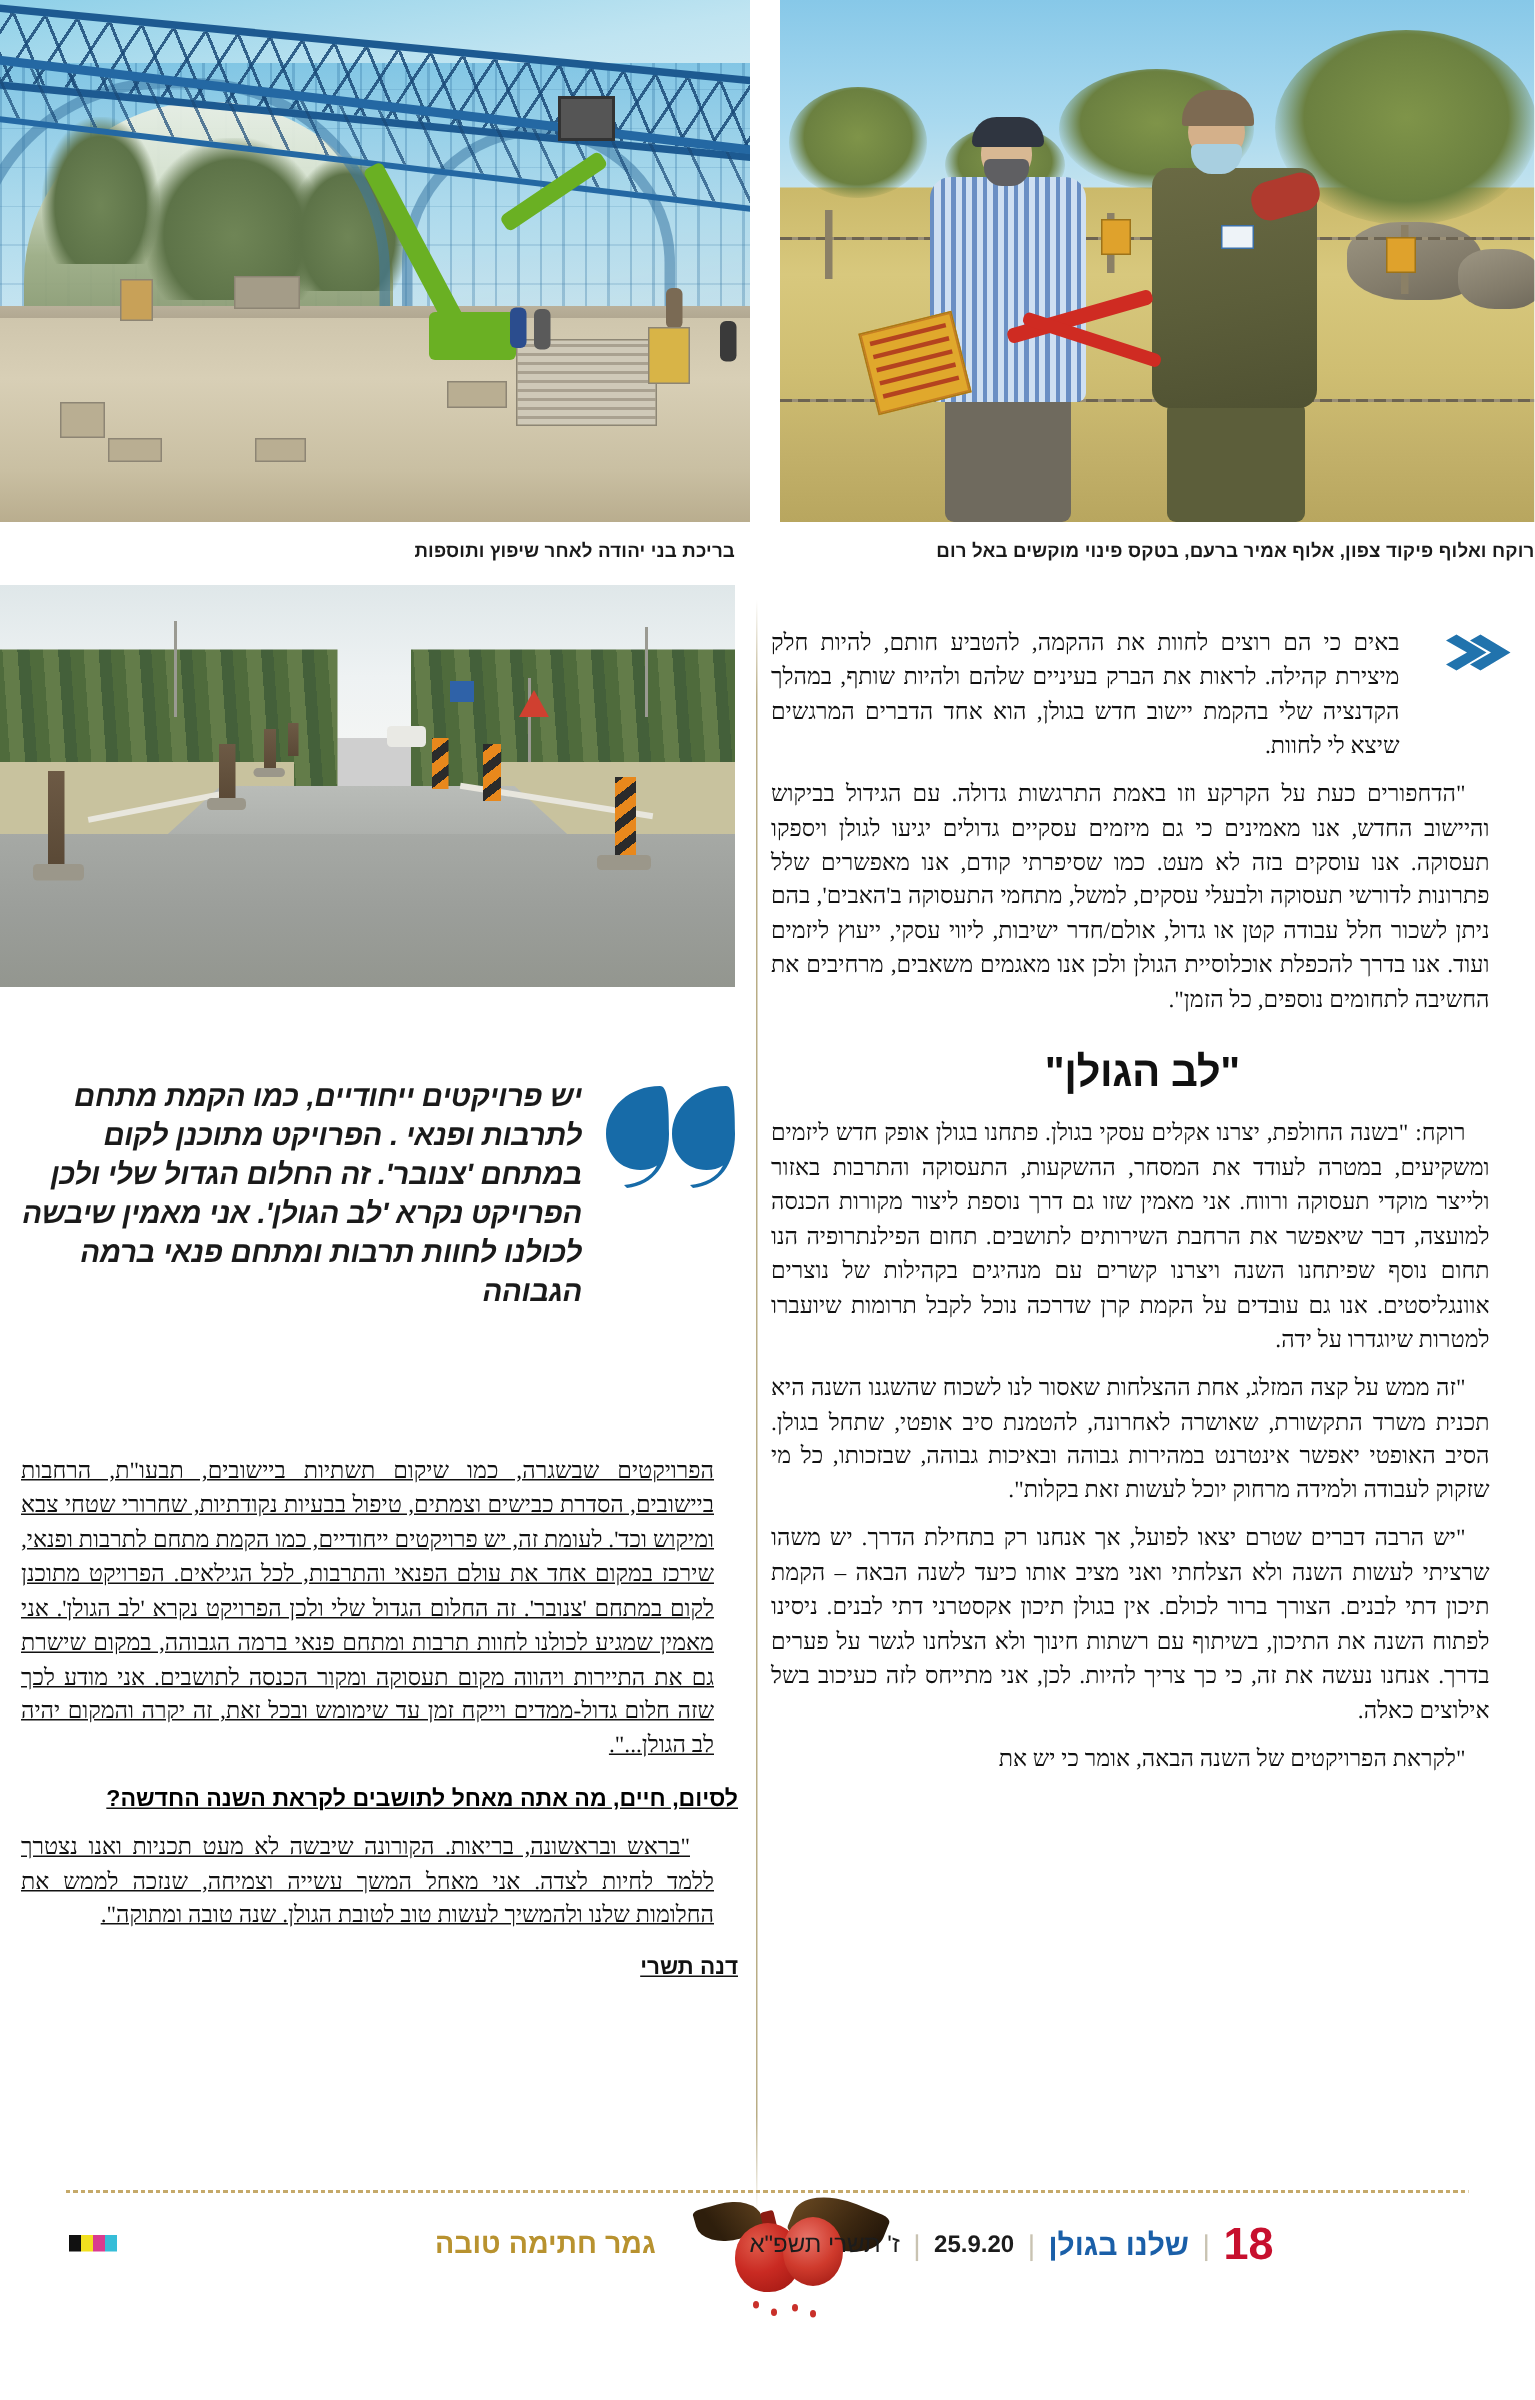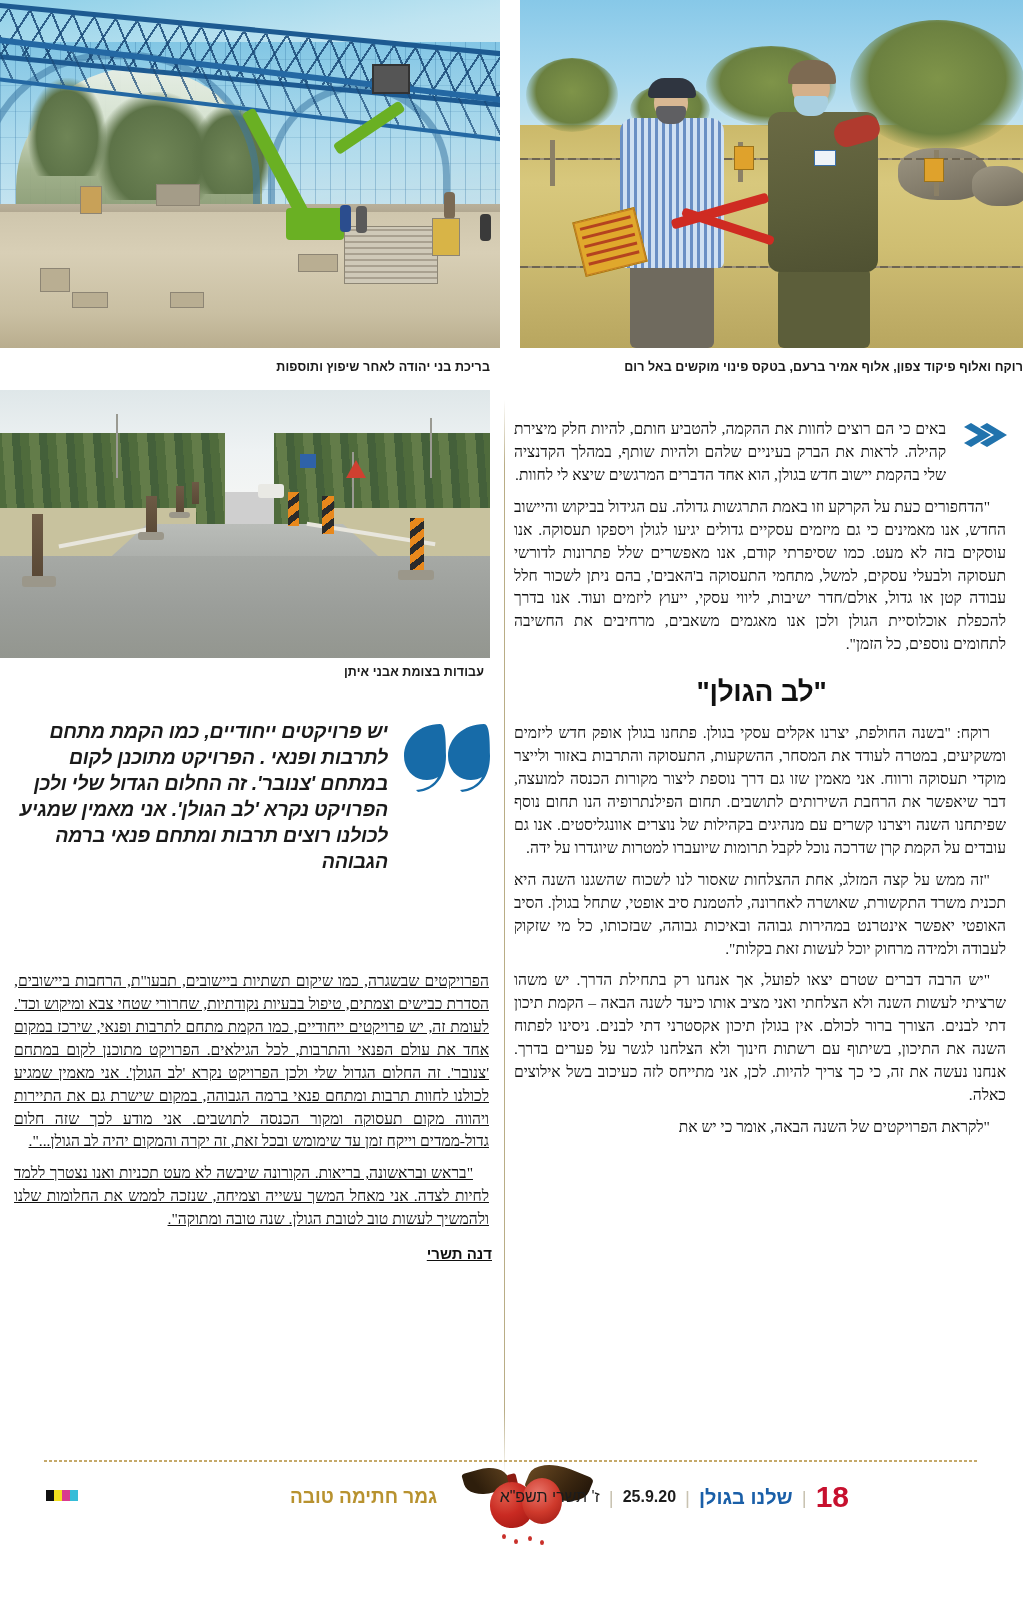--- a/index.html
+++ b/index.html
@@ -149,21 +149,21 @@
     background:linear-gradient(180deg,rgba(180,170,140,0) 0%,#b9ad86 6%,#b9ad86 94%,rgba(180,170,140,0) 100%);}
 
   
   #col-right{position:absolute;right:14px;top:418px;width:495px;direction:rtl;text-align:justify;}
   #col-left{position:absolute;left:14px;top:970px;width:478px;direction:rtl;text-align:justify;text-decoration:underline;}
 
   p.body{
     font-family:"Liberation Serif", serif;
     font-size:15.6px;
     line-height:1.47;
-    margin:0 3px 9px 0;
+    margin:0 16px 9px 0;
     text-align:justify;
     text-align-last:right;
     color:#111;
   }
   p.body.indent{text-indent:16px;}
   p.q{
     font-family:"Liberation Sans", sans-serif;
     font-weight:bold;
     font-size:15.4px;
     line-height:1.45;
@@ -346,32 +346,31 @@
     <div class="rd-post" style="left:146px;top:106px;height:38px;"></div>
     <div class="rd-post-base" style="left:138px;top:142px;width:26px;height:8px;"></div>
     <div class="rd-post" style="left:176px;top:96px;height:28px;width:8px;"></div>
     <div class="rd-post-base" style="left:169px;top:122px;width:21px;height:6px;"></div>
     <div class="rd-post" style="left:192px;top:92px;height:22px;width:7px;"></div>
     <div class="rd-cone" style="left:288px;top:102px;height:34px;width:11px;"></div>
     <div class="rd-cone" style="left:322px;top:106px;height:38px;width:12px;"></div>
     <div class="rd-cone" style="left:410px;top:128px;height:52px;width:14px;"></div>
     <div class="rd-post-base" style="left:398px;top:180px;width:36px;height:10px;"></div>
   </div>
-  <div class="caption" id="cap-road">עבודות בצומת אבני איתן</div>
 
   <div class="col-rule"></div>
 
   <div id="pullquote">
     <div class="pq-mark">
       <svg width="92" height="70" viewBox="0 0 92 70" aria-hidden="true">
         <path d="M42 2 C22 2 6 16 6 34 C6 48 16 58 29 58 C33 58 37 57 40 55 C36 63 28 67 18 68 L20 70 C38 68 48 54 48 34 C48 14 47 2 42 2 Z" fill="#176ba8"></path>
         <path d="M86 2 C66 2 50 16 50 34 C50 48 60 58 73 58 C77 58 81 57 84 55 C80 63 72 67 62 68 L64 70 C82 68 92 54 92 34 C92 14 91 2 86 2 Z" fill="#176ba8"></path>
       </svg>
     </div>
-    <div class="pq-text">יש פרויקטים ייחודיים, כמו הקמת מתחם לתרבות ופנאי . הפרויקט מתוכנן לקום במתחם 'צנובר'. זה החלום הגדול שלי ולכן הפרויקט נקרא 'לב הגולן'. אני מאמין שמגיע לכולנו רוצים תרבות ומתחם פנאי ברמה הגבוהה</div>
+    <div class="pq-text">יש פרויקטים ייחודיים, כמו הקמת מתחם לתרבות ופנאי . הפרויקט מתוכנן לקום במתחם 'צנובר'. זה החלום הגדול שלי ולכן הפרויקט נקרא 'לב הגולן'. אני מאמין שיבשה לכולנו לחוות תרבות ומתחם פנאי ברמה הגבוהה</div>
   </div>
 
   <div id="col-right">
 
     <div style="position:relative;">
       <span class="chev">
         <svg width="46" height="26" viewBox="0 0 46 26" aria-hidden="true">
           <path d="M24 1 L44 13 L24 25 L17 21 L31 13 L17 5 Z" fill="#2173ad"></path>
           <path d="M8 1 L28 13 L8 25 L1 21 L15 13 L1 5 Z" fill="#2173ad"></path>
         </svg>
@@ -385,20 +384,21 @@
 
     <p class="body indent">רוקח: "בשנה החולפת, יצרנו אקלים עסקי בגולן. פתחנו בגולן אופק חדש ליזמים ומשקיעים, במטרה לעודד את המסחר, ההשקעות, התעסוקה והתרבות באזור ולייצר מוקדי תעסוקה ורווח. אני מאמין שזו גם דרך נוספת ליצור מקורות הכנסה למועצה, דבר שיאפשר את הרחבת השירותים לתושבים. תחום הפילנתרופיה הנו תחום נוסף שפיתחנו השנה ויצרנו קשרים עם מנהיגים בקהילות של נוצרים אוונגליסטים. אנו גם עובדים על הקמת קרן שדרכה נוכל לקבל תרומות שיועברו למטרות שיוגדרו על ידה.</p>
     <p class="body indent">"זה ממש על קצה המזלג, אחת ההצלחות שאסור לנו לשכוח שהשגנו השנה היא תכנית משרד התקשורת, שאושרה לאחרונה, להטמנת סיב אופטי, שתחל בגולן. הסיב האופטי יאפשר אינטרנט במהירות גבוהה ובאיכות גבוהה, שבזכותו, כל מי שזקוק לעבודה ולמידה מרחוק יוכל לעשות זאת בקלות".</p>
 
     <p class="body indent">"יש הרבה דברים שטרם יצאו לפועל, אך אנחנו רק בתחילת הדרך. יש משהו שרציתי לעשות השנה ולא הצלחתי ואני מציב אותו כיעד לשנה הבאה – הקמת תיכון דתי לבנים. הצורך ברור לכולם. אין בגולן תיכון אקסטרני דתי לבנים. ניסינו לפתוח השנה את התיכון, בשיתוף עם רשתות חינוך ולא הצלחנו לגשר על פערים בדרך. אנחנו נעשה את זה, כי כך צריך להיות. לכן, אני מתייחס לזה כעיכוב בשל אילוצים כאלה.</p>
     <p class="body indent">"לקראת הפרויקטים של השנה הבאה, אומר כי יש את</p>
   </div>
 
   <div id="col-left">
     <p class="body">הפרויקטים שבשגרה, כמו שיקום תשתיות ביישובים, תבעו"ת, הרחבות ביישובים, הסדרת כבישים וצמתים, טיפול בבעיות נקודתיות, שחרורי שטחי צבא ומיקוש וכד'. לעומת זה, יש פרויקטים ייחודיים, כמו הקמת מתחם לתרבות ופנאי, שירכז במקום אחד את עולם הפנאי והתרבות, לכל הגילאים. הפרויקט מתוכנן לקום במתחם 'צנובר'. זה החלום הגדול שלי ולכן הפרויקט נקרא 'לב הגולן'. אני מאמין שמגיע לכולנו לחוות תרבות ומתחם פנאי ברמה הגבוהה, במקום שישרת גם את התיירות ויהווה מקום תעסוקה ומקור הכנסה לתושבים. אני מודע לכך שזה חלום גדול-ממדים וייקח זמן עד שימומש ובכל זאת, זה יקרה והמקום יהיה לב הגולן...".</p>
+    <p class="q">לסיום, חיים, מה אתה מאחל לתושבים לקראת השנה החדשה?</p>
     <p class="body indent">"בראש ובראשונה, בריאות. הקורונה שיבשה לא מעט תכניות ואנו נצטרך ללמד לחיות לצדה. אני מאחל המשך עשייה וצמיחה, שנזכה לממש את החלומות שלנו ולהמשיך לעשות טוב לטובת הגולן. שנה טובה ומתוקה".</p>
     <div class="byline">דנה תשרי</div>
   </div>
 
   <div id="footer">
     <div class="foot-rule"></div>
 
     <div class="cmyk">
       <i style="background:#36bdd8;"></i>
         <i style="background:#d93b8f;"></i>

